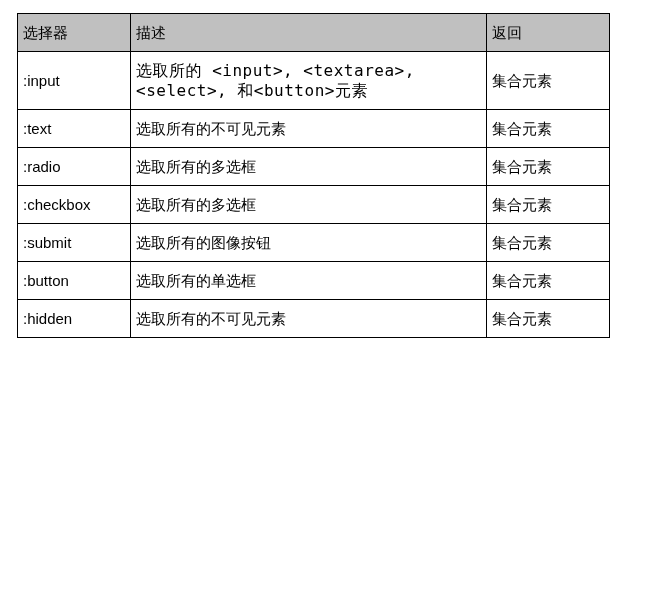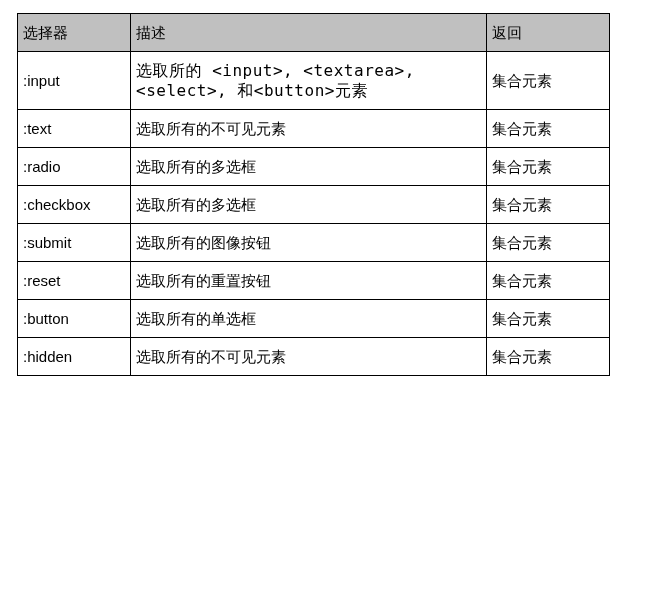--- a/index.html
+++ b/index.html
@@ -118,25 +118,20 @@
         <td class="cell-return">集合元素</td>
       </tr>
 
       <tr>
         <td class="cell-selector">:submit</td>
         <td class="cell-desc">选取所有的图像按钮</td>
         <td class="cell-return">集合元素</td>
       </tr>
 
 
-      <tr>
-        <td class="cell-selector">:reset</td>
-        <td class="cell-desc">选取所有的重置按钮</td>
-        <td class="cell-return">集合元素</td>
-      </tr>
 
       <tr>
         <td class="cell-selector">:button</td>
         <td class="cell-desc">选取所有的单选框</td>
         <td class="cell-return">集合元素</td>
       </tr>
 
 
       <tr>
         <td class="cell-selector">:hidden</td>

